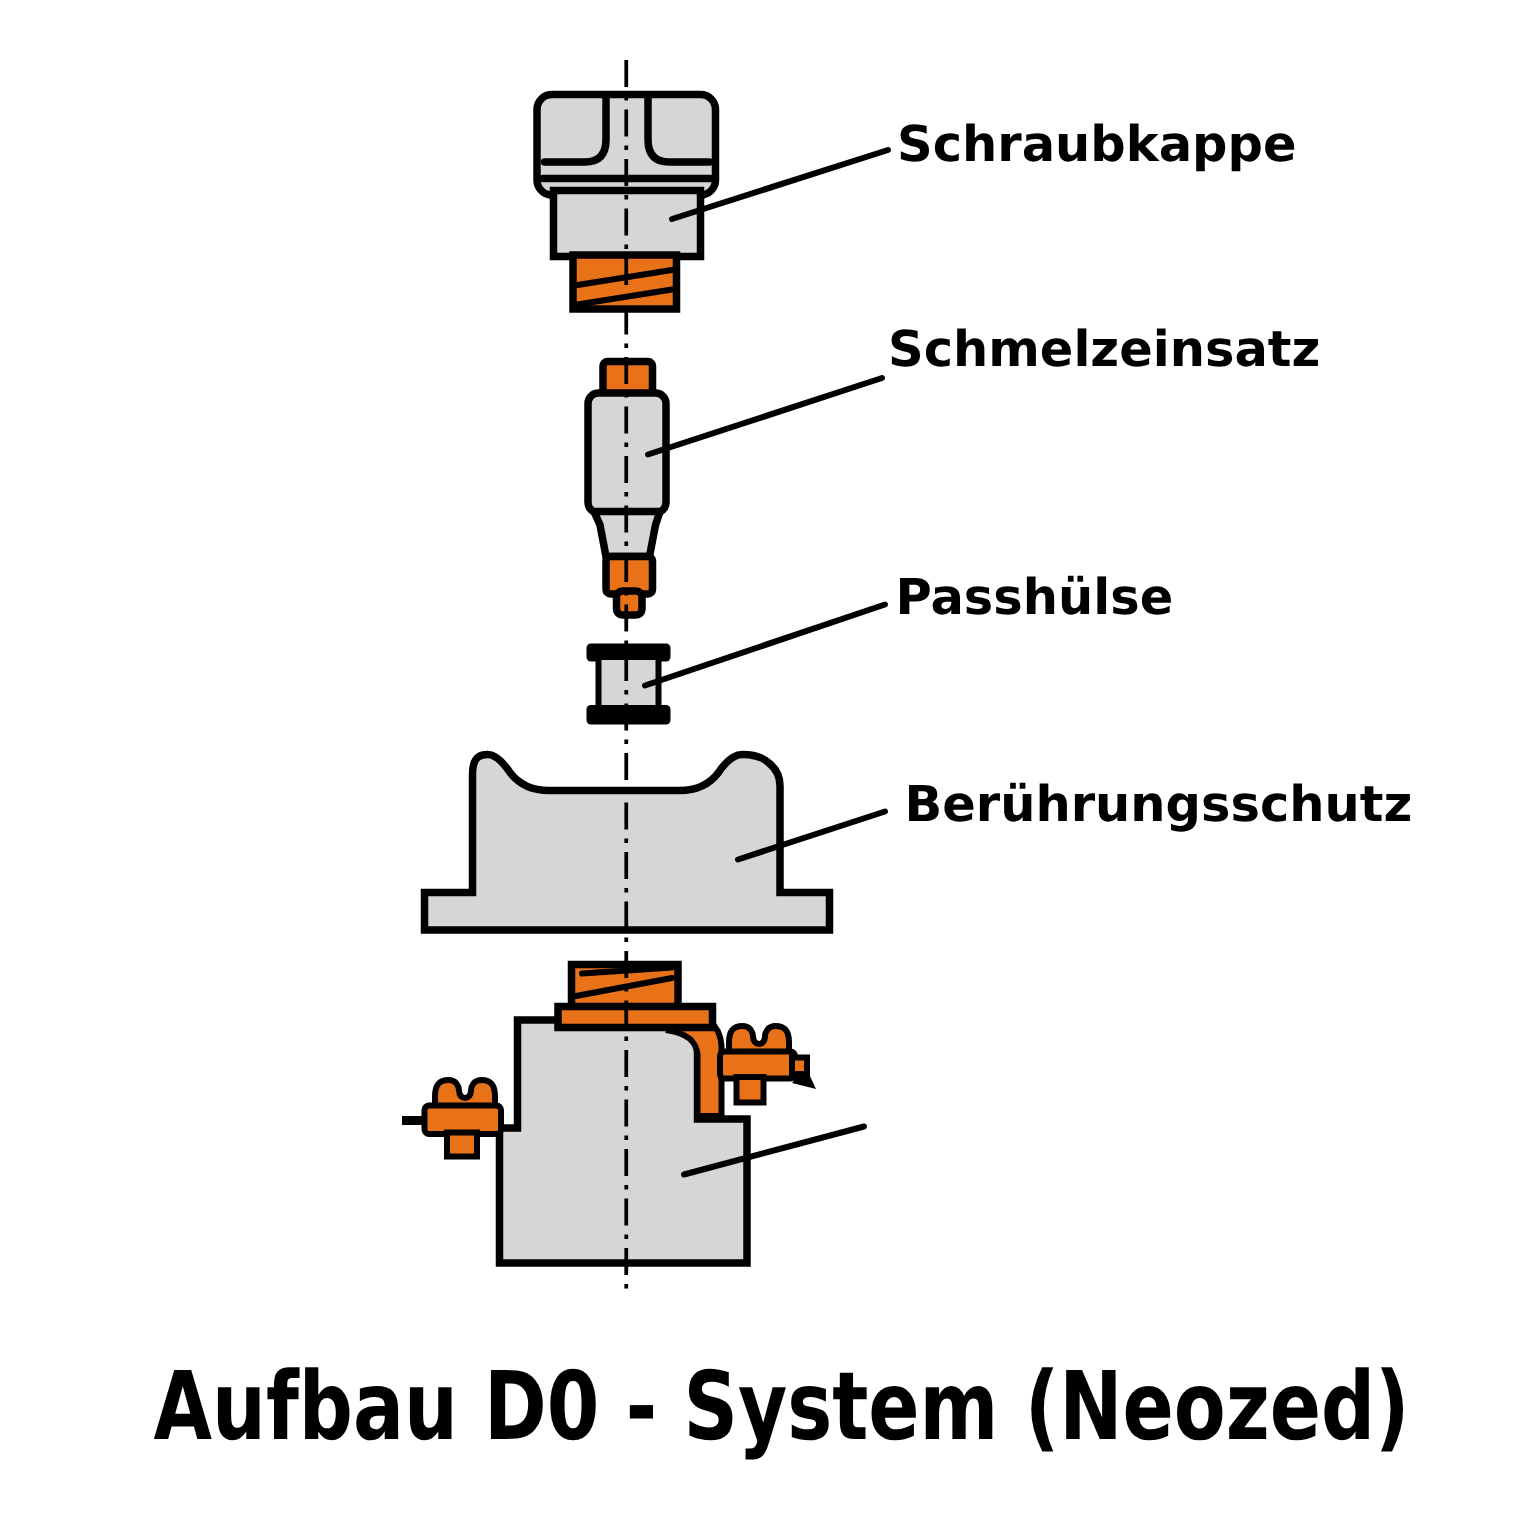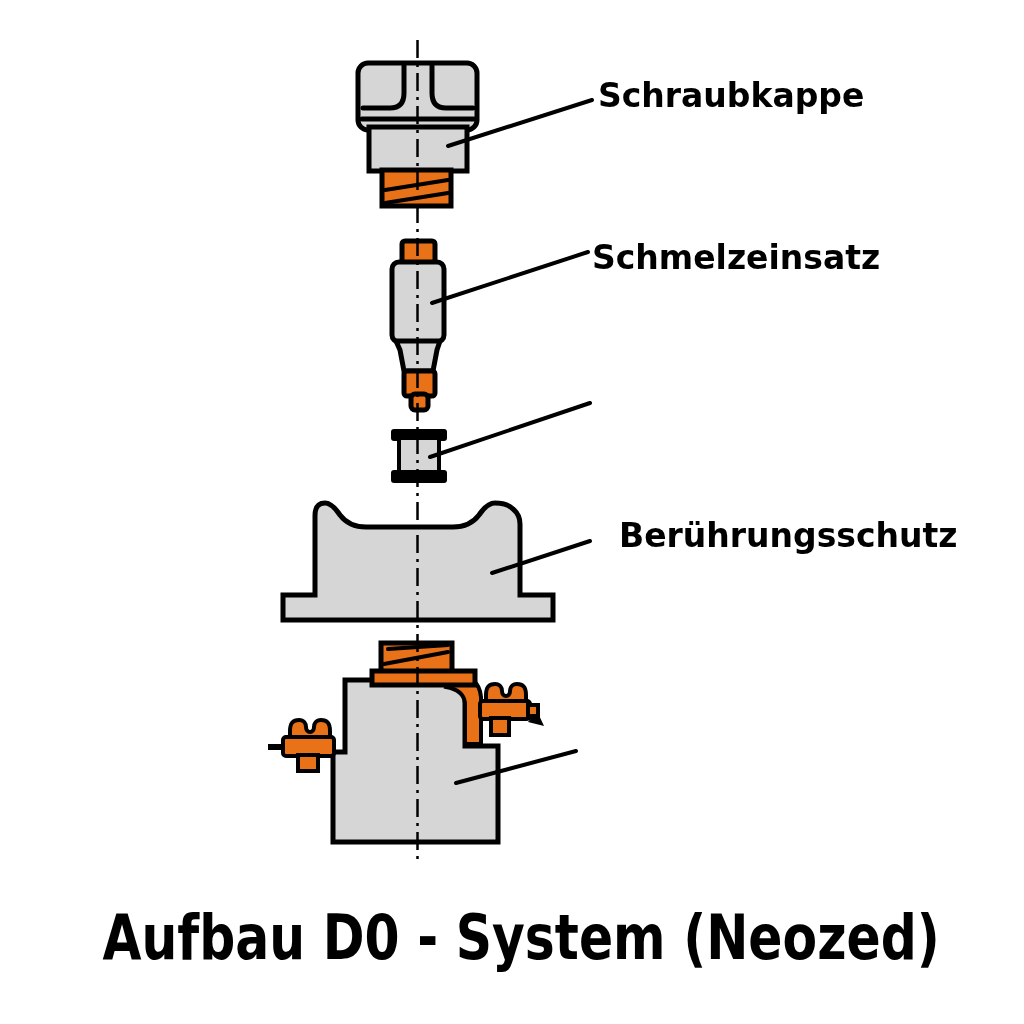--- a/index.html
+++ b/index.html
@@ -32,23 +32,23 @@
   .centerline { stroke: var(--outline, #000); stroke-width: 2.5; stroke-dasharray: 18 6 3 6; }
   .label {
     position: absolute;
     font-size: 33px;
     font-weight: bold;
     color: var(--text, #000);
     white-space: nowrap;
     line-height: 1.1;
   }
   .lbl-schraubkappe     { left: 598px; top: 78px;  }
-  .lbl-schmelzeinsatz   { left: 592px; top: 240px; }
+  .lbl-schmelzeinsatz   { left: 592px; top: 215px; }
   .lbl-passhuelse       { left: 597px; top: 380px; }
-  .lbl-beruehrungsschutz{ left: 619px; top: 518px; }
+  .lbl-beruehrungsschutz{ left: 603px; top: 518px; }
   .lbl-sicherungssockel { left: 580px; top: 726px; }
   .title {
     position: absolute;
     left: 0;
     top: 901px;
     width: 1024px;
     text-align: center;
     font-size: 63px;
     font-weight: bold;
     color: var(--text, #000);
@@ -140,16 +140,17 @@
 
     <line class="leader" x1="448" y1="146" x2="592" y2="100"></line>
     <line class="leader" x1="432" y1="303" x2="588" y2="252"></line>
     <line class="leader" x1="430" y1="457" x2="590" y2="403"></line>
     <line class="leader" x1="492" y1="573" x2="590" y2="541"></line>
     <line class="leader" x1="456" y1="783" x2="576" y2="751"></line>
   </svg>
 
   <div class="label lbl-schraubkappe">Schraubkappe</div>
   <div class="label lbl-schmelzeinsatz">Schmelzeinsatz</div>
+  <div class="label lbl-passhuelse">Passhülse</div>
   <div class="label lbl-beruehrungsschutz">Berührungsschutz</div>
 
   <div class="title">Aufbau D0 - System (Neozed)</div>
 </div>
 
 </body></html>

